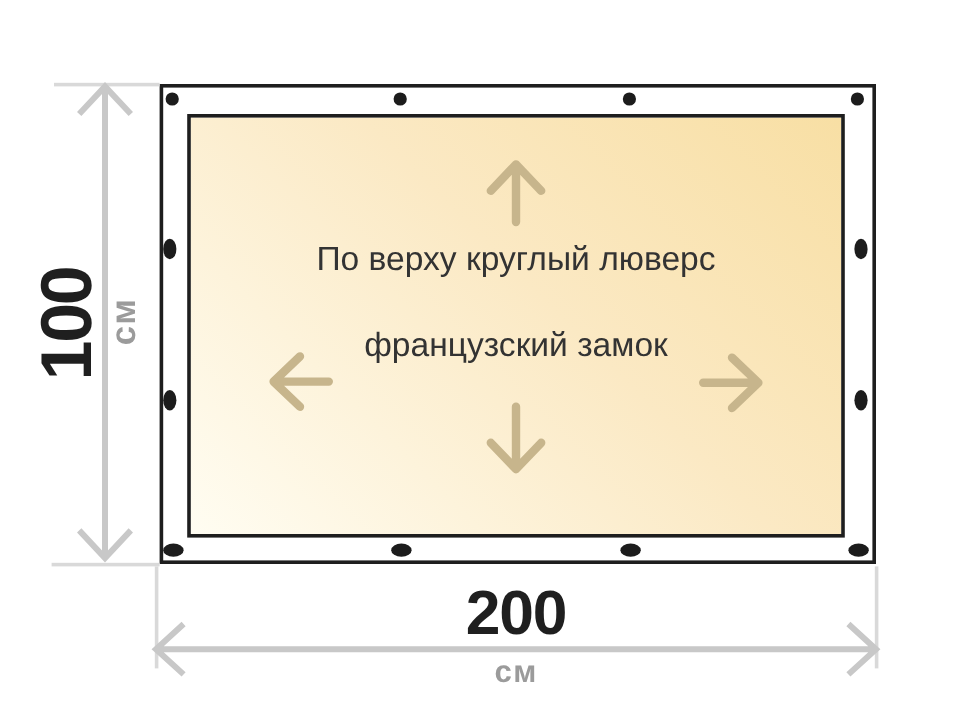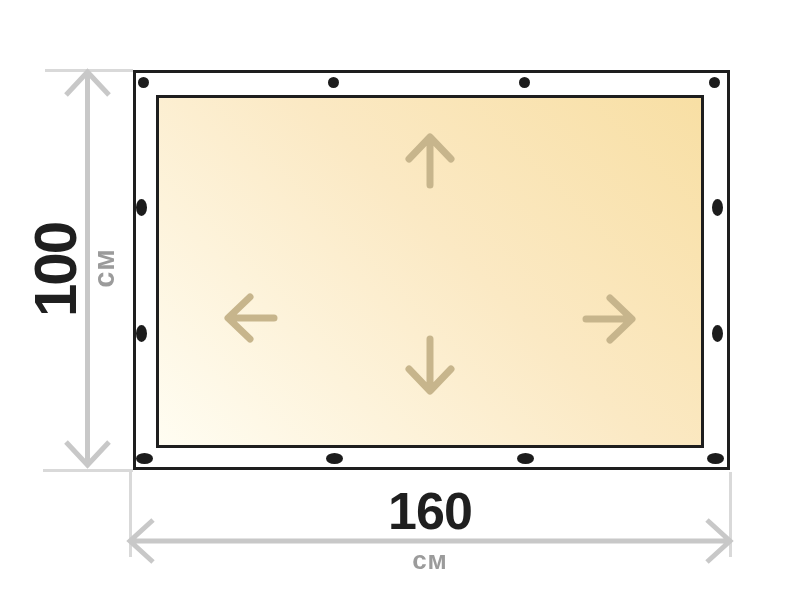--- a/index.html
+++ b/index.html
@@ -95,32 +95,34 @@
   <svg class="arrow tan-arrow" style="left:404px; top:335px;" width="52" height="62" viewBox="0 0 52 62">
     <path d="M26 4 L26 54 M5 34 L26 56 L47 34" fill="none" stroke="currentColor" stroke-width="7" stroke-linecap="round" stroke-linejoin="round"></path>
   </svg>
   <svg class="arrow tan-arrow" style="left:222px; top:292px;" width="56" height="52" viewBox="0 0 56 52">
     <path d="M52 26 L8 26 M28 5 L6 26 L28 47" fill="none" stroke="currentColor" stroke-width="7" stroke-linecap="round" stroke-linejoin="round"></path>
   </svg>
   <svg class="arrow tan-arrow" style="left:582px; top:293px;" width="56" height="52" viewBox="0 0 56 52">
     <path d="M4 26 L48 26 M28 5 L50 26 L28 47" fill="none" stroke="currentColor" stroke-width="7" stroke-linecap="round" stroke-linejoin="round"></path>
   </svg>
 
+  <div class="note note-top">По верху круглый люверс</div>
   <div class="note note-middle">
+    <div>французский замок</div>
   </div>
 
   <div class="ext" style="left:45px; top:69px; width:88px; height:3px;"></div>
   <div class="ext" style="left:43px; top:469px; width:90px; height:3px;"></div>
   <svg class="arrow gray-arrow" style="left:61px; top:66px;" width="53" height="405" viewBox="0 0 53 405">
     <path d="M26.5 6 L26.5 399 M5 29 L26.5 6 L48 29 M5 376 L26.5 399 L48 376" fill="none" stroke="currentColor" stroke-width="5" stroke-linejoin="miter"></path>
   </svg>
   <div class="dim-value rot v-value">100</div>
   <div class="dim-unit rot v-unit">см</div>
 
   <div class="ext" style="left:129px; top:472px; width:3px; height:85px;"></div>
   <div class="ext" style="left:729px; top:472px; width:3px; height:85px;"></div>
   <svg class="arrow gray-arrow" style="left:126px; top:515px;" width="608" height="52" viewBox="0 0 608 52">
     <path d="M4 26 L604 26 M27 5 L4 26 L27 47 M581 5 L604 26 L581 47" fill="none" stroke="currentColor" stroke-width="5" stroke-linejoin="miter"></path>
   </svg>
-  <div class="dim-value h-value">160</div>
+  <div class="dim-value h-value">200</div>
   <div class="dim-unit h-unit">см</div>
 
 </div>
 
 </body></html>

